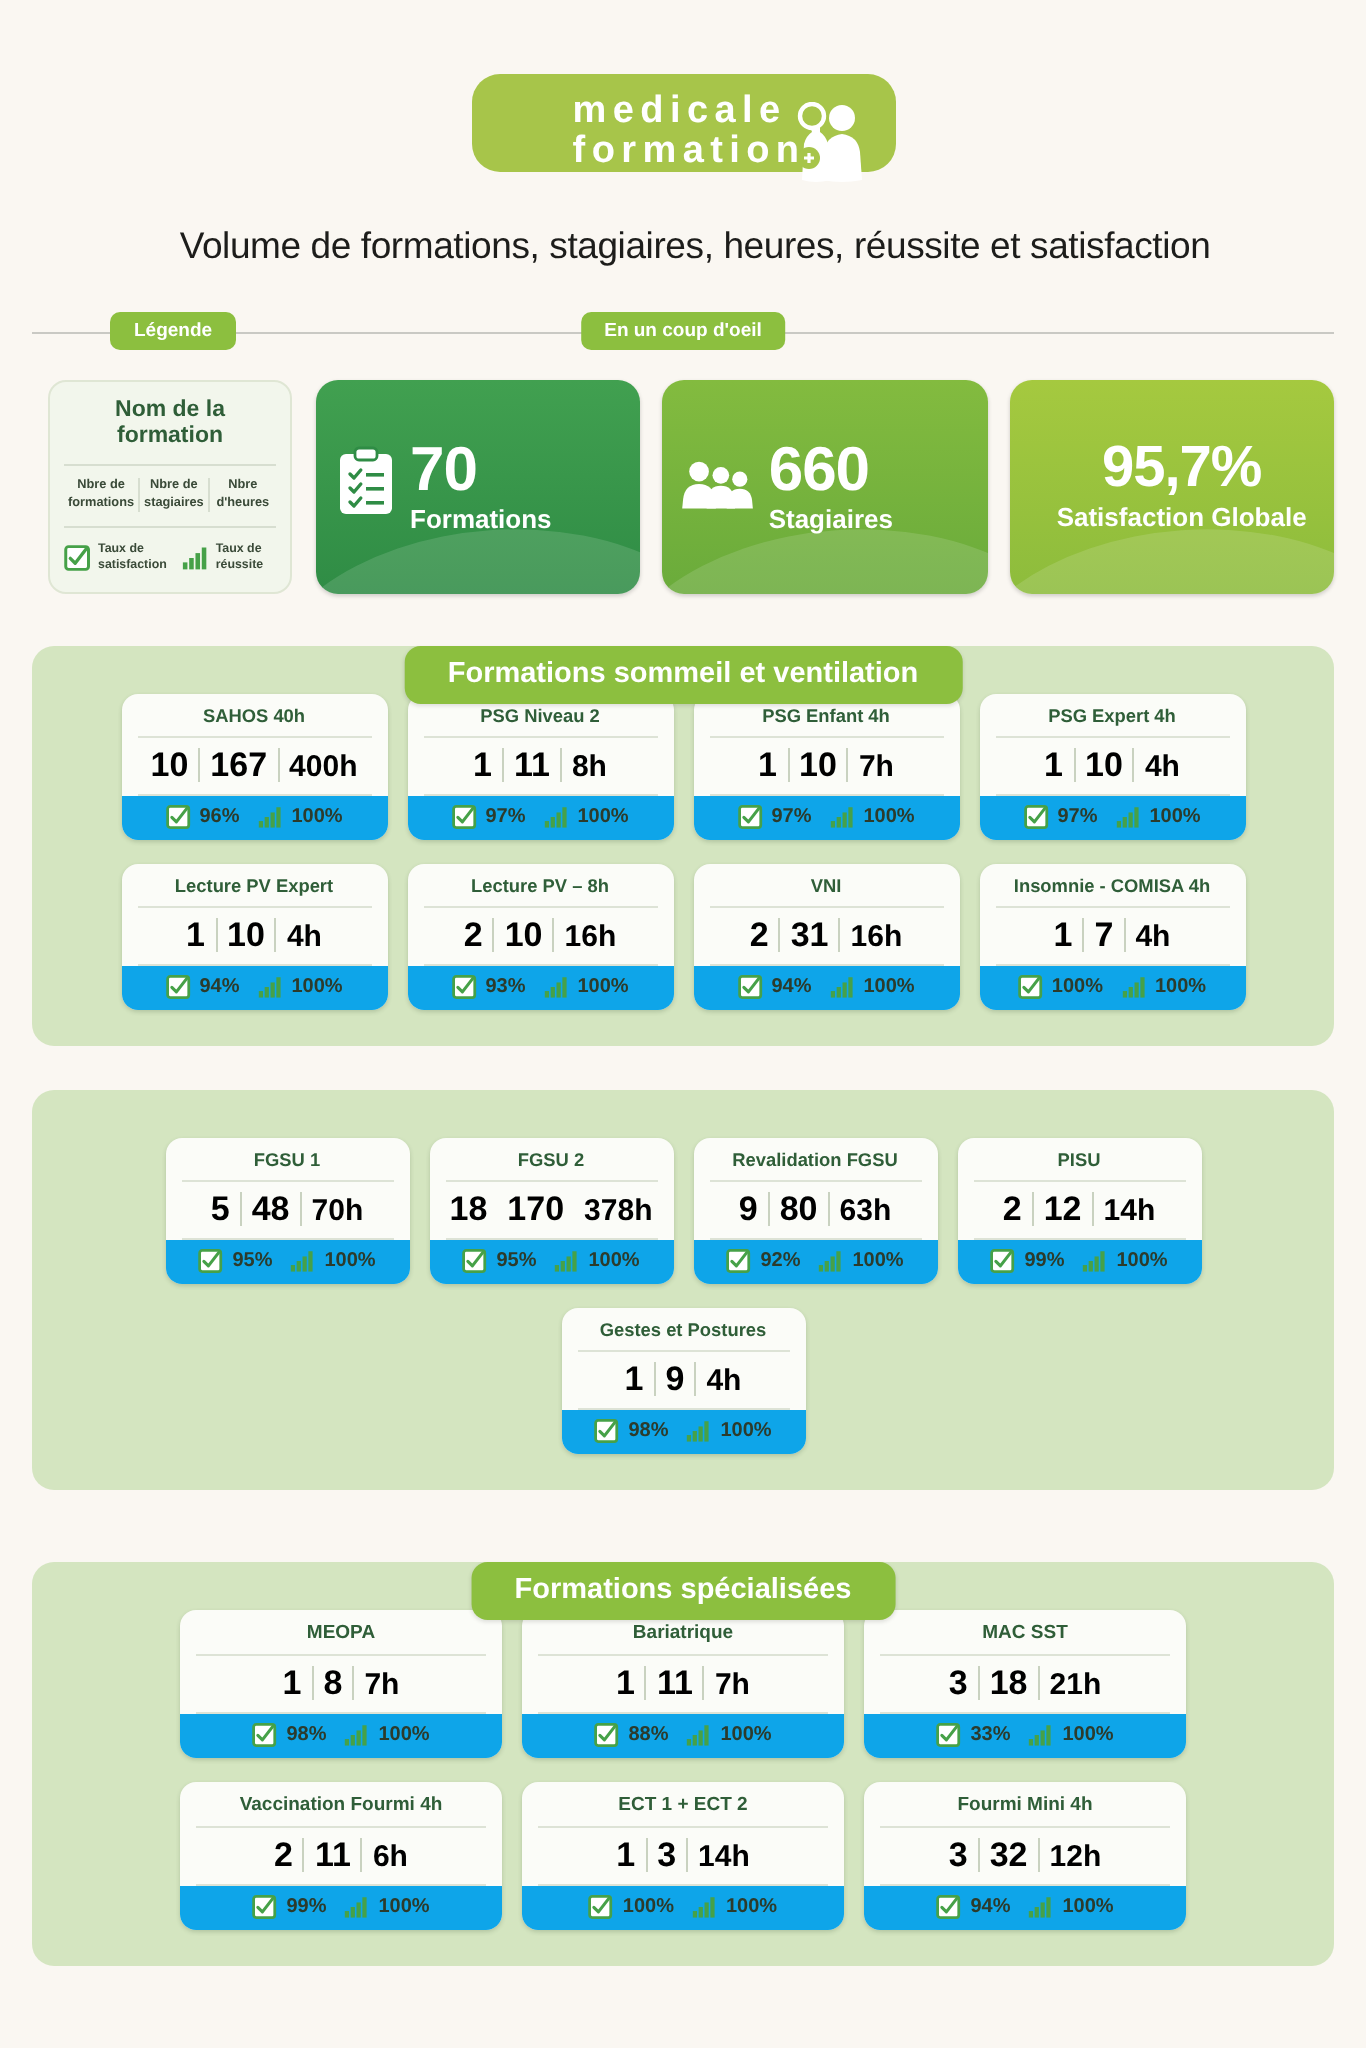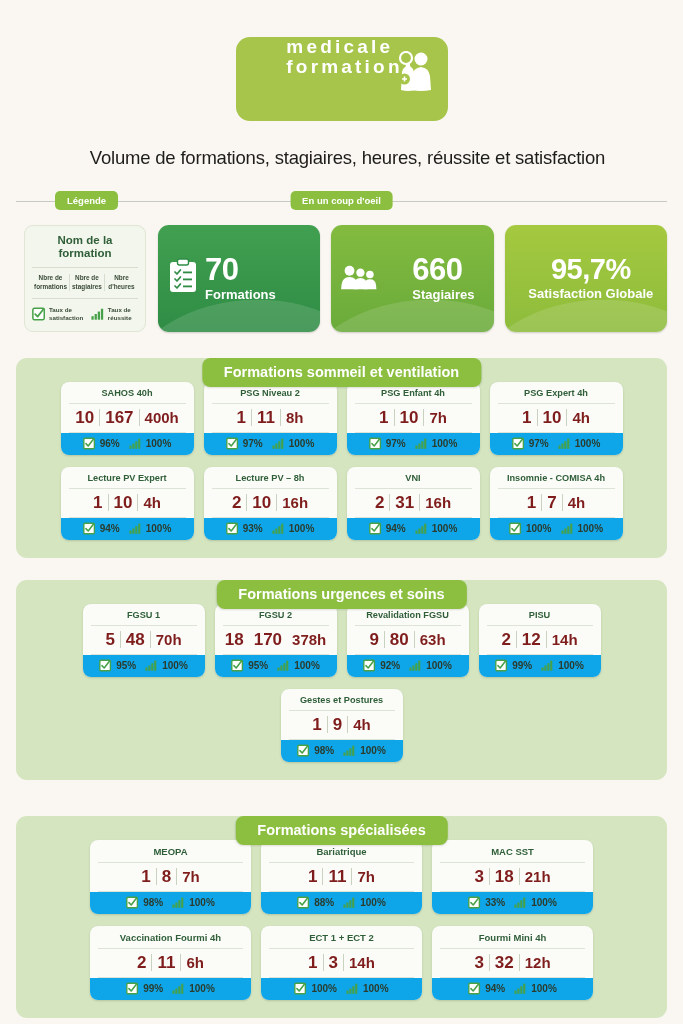--- a/index.html
+++ b/index.html
@@ -8,24 +8,24 @@
     background: #faf7f2;
     font-family: "Liberation Sans", sans-serif;
     overflow: hidden;
     position: relative;
   }
   .page { width: 683px; height: 1024px; position: relative; }
 
   
   .logo-wrap { display: flex; justify-content: center; padding-top: 37px; }
   .logo {
-    width: 212px; height: 84px;
+    width: 212px; height: 49px;
     background: #a6c martin; background: #a7c54a;
     border-radius: 14px;
-    display: flex; align-items: flex-start; justify-content: center;
+    display: flex; align-items: flex-end; justify-content: center;
     position: relative;
   }
   .logo-text {
     color: #ffffff; font-weight: bold; font-size: 19px;
     letter-spacing: 3.2px; line-height: 20px;
     text-align: left; padding-left: 6px;
   }
   .logo-text span { display: block; }
   .logo-people { position: absolute; right: 14px; top: 14px; }
 
@@ -92,21 +92,21 @@
     flex: 1; border-radius: 11px; position: relative; overflow: hidden;
     display: flex; align-items: center; padding-left: 10px;
     box-shadow: 0 1px 2px rgba(0,0,0,.18);
   }
   .kpi-card .swoosh {
     position: absolute; left: -20%; bottom: -46px; width: 150%; height: 78px;
     background: rgba(255,255,255,.13); border-radius: 50% 50% 0 0 / 100% 100% 0 0;
     transform: rotate(-4deg);
   }
   .kpi-a { background: linear-gradient(180deg,#41a050 0%,#2f8c45 100%); }
-  .kpi-b { background: linear-gradient(180deg,#83bb3f 0%,#6aab3b 100%); gap: 28px; }
+  .kpi-b { background: linear-gradient(180deg,#83bb3f 0%,#6aab3b 100%); }
   .kpi-c { background: linear-gradient(180deg,#a5c93f 0%,#8dbc3c 100%); }
   .kpi-icon { position: relative; z-index: 2; margin-right: 7px; flex: none; }
   .kpi-txt { position: relative; z-index: 2; color: #fff; }
   .kpi-num { font-size: 31px; font-weight: bold; line-height: 1; letter-spacing: -0.5px; }
   .kpi-lbl { font-size: 13px; font-weight: bold; margin-top: 2px; }
   .kpi-c .kpi-txt { text-align: center; width: 100%; }
   .kpi-c .kpi-num { font-size: 29px; }
 
   
   .section { position: relative; margin: 0 16px; }
@@ -132,21 +132,21 @@
   .tcard-title {
     font-size: 9.2px; font-weight: bold; color: #2f5e38;
     text-align: center; padding-bottom: 5px;
     border-bottom: 1px solid #dde3d6; white-space: nowrap;
   }
   .tcard-nums {
     display: flex; align-items: baseline; justify-content: center;
     padding: 5px 0 6px; border-bottom: 1px solid #dde3d6; gap: 0;
   }
   .tnum {
-    font-weight: bold; color: #7f1d1d; text-align: center;
+    font-weight: bold; color: #000000; text-align: center;
     padding: 0 5px; line-height: 1;
   }
   .tnum.n1, .tnum.n2 { font-size: 17px; }
   .tnum.n3 { font-size: 15px; }
   .tsep { width: 1px; align-self: stretch; background: #c9d2c0; }
   .tcard-rates {
     display: flex; align-items: center; justify-content: center;
     gap: 9px; background: #0ea5e9; margin: 0 -8px;
     border-radius: 0 0 8px 8px; padding: 4px 6px 5px;
   }
@@ -531,21 +531,20 @@
                     <rect x="11.3" y="0.5" width="2.6" height="12.5" fill="#46a148"></rect>
                   </svg>
                 </span>
                 <span class="rate-val">100%</span>
               </div>
             </div>
           </div>
         </div>
       </div>
       <div class="section s2" style="margin-top: 22px;">
-        <div class="section-banner">Formations urgences et soins</div>
         <div class="section-body">
           <div class="tcard">
             <div class="tcard-title">FGSU 1</div>
             <div class="tcard-nums">
               <div class="tnum n1">5</div>
               <div class="tsep"></div>
               <div class="tnum n2">48</div>
               <div class="tsep"></div>
               <div class="tnum n3">70h</div>
             </div>

